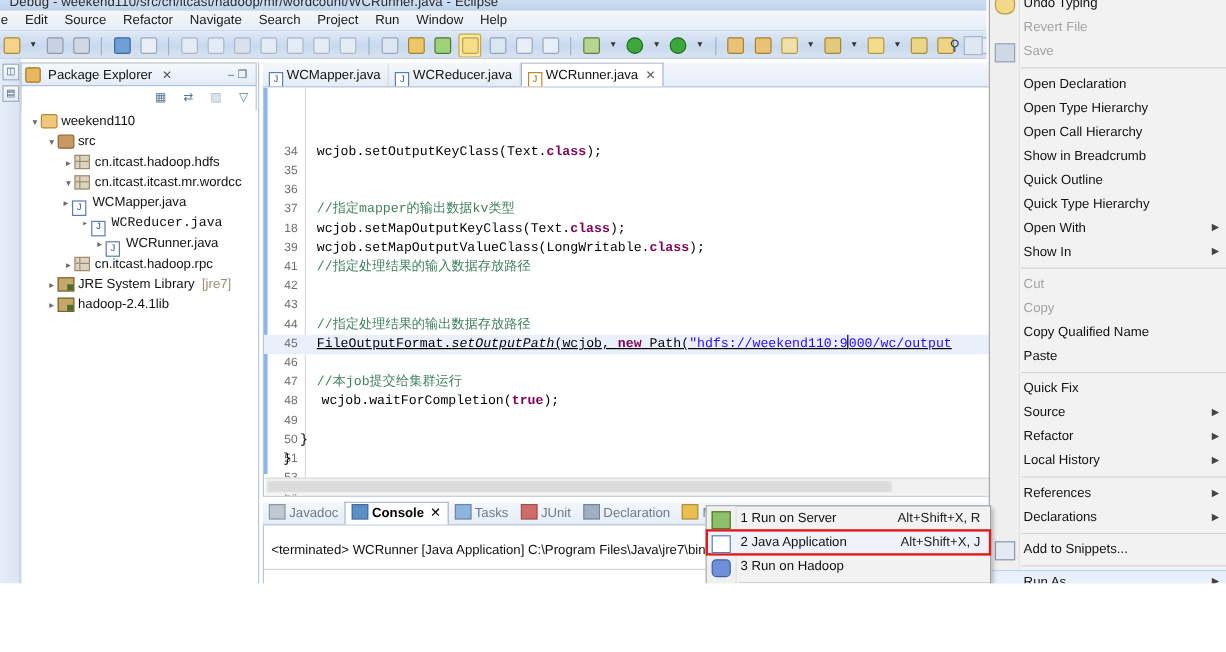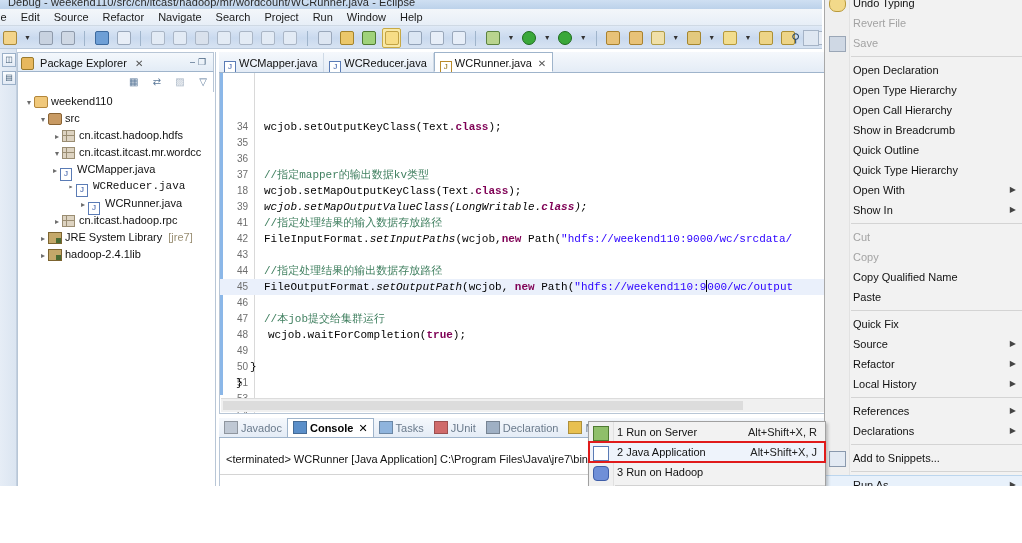--- a/index.html
+++ b/index.html
@@ -607,26 +607,26 @@
     <div class="ed-body">
       <div class="gutter">
         <div class="marker" style="top:0px;height:322px;"></div>
       </div>
       <div class="lines" id="code-lines">
           <div class="ln"><span class="num">34</span><span class="code" style="left: 44px;"><span class="pl">wcjob.setOutputKeyClass(Text.</span><span class="k">class</span><span class="pl">);</span></span></div>
           <div class="ln"><span class="num">35</span></div>
           <div class="ln"><span class="num">36</span><span class="code" style="left: 44px;"></span></div>
           <div class="ln"><span class="num">37</span><span class="code" style="left: 44px;"><span class="c">//指定mapper的输出数据kv类型</span></span></div>
           <div class="ln"><span class="num">18</span><span class="code" style="left: 44px;"><span class="pl">wcjob.setMapOutputKeyClass(Text.</span><span class="k">class</span><span class="pl">);</span></span></div>
-          <div class="ln"><span class="num">39</span><span class="code" style="left: 44px; font-style: italic;"><span class="pl">wcjob.setMapOutputValueClass(LongWritable.</span><span class="k">class</span><span class="pl">);</span></span></div>
+          <div class="ln"><span class="num">39</span><span class="code" style="left: 44px;"><span class="pl">wcjob.setMapOutputValueClass(LongWritable.</span><span class="k">class</span><span class="pl">);</span></span></div>
           <div class="ln"><span class="num">41</span><span class="code" style="left: 44px; text-align: center;"><span class="c">//指定处理结果的输入数据存放路径</span></span></div>
-          <div class="ln"><span class="num">42</span><span class="code" style="left: 44px;"><span class="pl">FileInputFormat.</span><span class="it">setInputPaths</span><span class="pl">(wcjob,</span><span class="k">new</span><span class="pl"> Path(</span><span class="s">"hdfs://weekend110:9000/wc/srcdata/</span></span></div>
+          <div class="ln"><span class="num">42</span></div>
           <div class="ln"><span class="num">43</span><span class="code" style="left: 44px;"></span></div>
           <div class="ln"><span class="num">44</span><span class="code" style="left: 44px;"><span class="c">//指定处理结果的输出数据存放路径</span></span></div>
-          <div class="ln hl"><span class="num">45</span><span class="code" style="left: 44px;"><span class="pl">FileOutputFormat.</span><span class="it">setOutputPath</span><span class="pl">(wcjob, </span><span class="k">new</span><span class="pl"> Path(</span><span class="s">"hdfs://weekend110:9</span><span class="caret"></span><span class="s">000/wc/output</span></span></div>
+          <div class="ln hl"><span class="num">45</span><span class="code" style="left: 44px; text-decoration: underline;"><span class="pl">FileOutputFormat.</span><span class="it">setOutputPath</span><span class="pl">(wcjob, </span><span class="k">new</span><span class="pl"> Path(</span><span class="s">"hdfs://weekend110:9</span><span class="caret"></span><span class="s">000/wc/output</span></span></div>
           <div class="ln"><span class="num">46</span><span class="code" style="left: 44px;"></span></div>
           <div class="ln"><span class="num">47</span><span class="code" style="left: 44px;"><span class="c">//本job提交给集群运行</span></span></div>
           <div class="ln"><span class="num">48</span><span class="code" style="left: 48px;"><span class="pl">wcjob.waitForCompletion(</span><span class="k">true</span><span class="pl">);</span></span></div>
           <div class="ln"><span class="num">49</span><span class="code" style="left: 44px;"></span></div>
           <div class="ln"><span class="num">50</span><span class="code" style="left: 30px;"><span class="pl">}</span></span></div>
           <div class="ln"><span class="num">51</span><span class="code" style="left: 16px;"><span class="pl">}</span></span></div>
           <div class="ln"><span class="num">53</span><span class="code" style="left: 44px;"></span></div>
           <div class="ln"><span class="num">54</span><span class="code" style="left: 44px;"></span></div>
         </div>
       <div class="hscroll">

